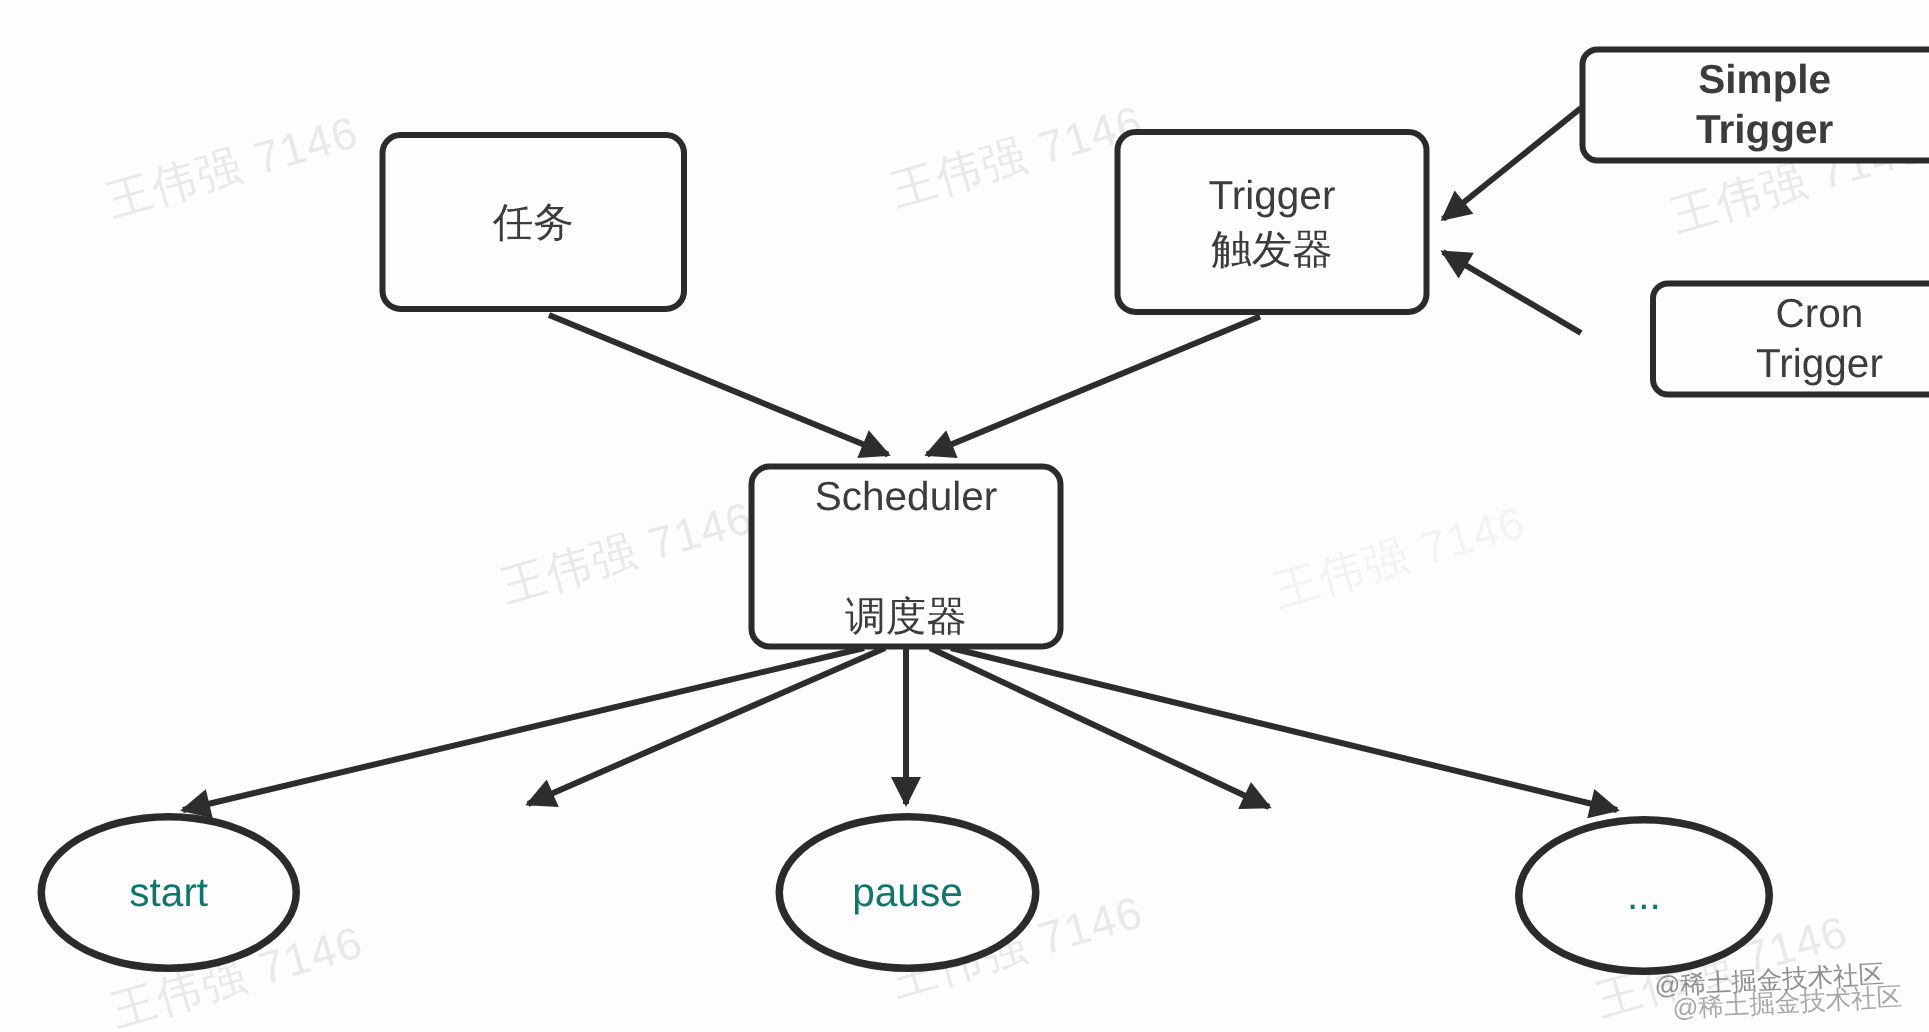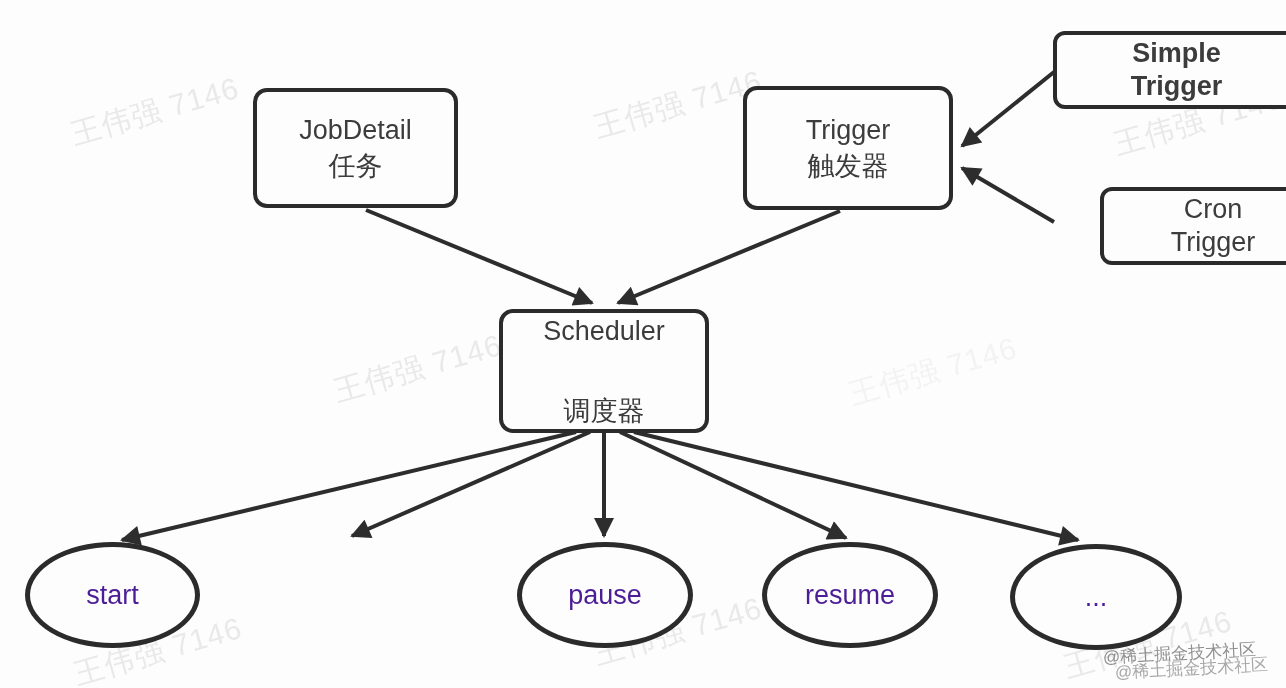--- a/index.html
+++ b/index.html
@@ -35,21 +35,21 @@
     text-align: center;
   }
   .box.small { line-height: 33px; border-radius: 12px; }
 
   
   .ellipse {
     position: absolute; z-index: 2; box-sizing: border-box;
     background: #fdfdfd;
     border: 5px solid #2b2b2b; border-radius: 50%;
     display: flex; align-items: center; justify-content: center;
-    color: #4c1d95; font-size: 27px;
+    color: #0f766e; font-size: 27px;
   }
 
   
   .credit {
     position: absolute; z-index: 3;
     font-size: 17px; color: #8f8f8f; white-space: nowrap;
     transform: rotate(-3deg); transform-origin: left center;
   }
   .credit.c2 { color: #a8a8a8; }
 </style>
@@ -78,21 +78,20 @@
     <line x1="1054" y1="72" x2="962" y2="146" marker-end="url(#arrow)"></line>
     <line x1="1054" y1="222" x2="962" y2="168" marker-end="url(#arrow)"></line>
     <line x1="576" y1="432" x2="122" y2="540" marker-end="url(#arrow)"></line>
     <line x1="590" y1="432" x2="352" y2="536" marker-end="url(#arrow)"></line>
     <line x1="604" y1="432" x2="604" y2="536" marker-end="url(#arrow)"></line>
     <line x1="620" y1="432" x2="846" y2="538" marker-end="url(#arrow)"></line>
     <line x1="634" y1="432" x2="1078" y2="540" marker-end="url(#arrow)"></line>
   </svg>
 
   <div class="box" style="left:253px; top:88px; width:205px; height:120px;">
-    <div>JobDetail</div>
     <div>任务</div>
   </div>
 
   <div class="box" style="left:743px; top:86px; width:210px; height:124px;">
     <div>Trigger</div>
     <div>触发器</div>
   </div>
 
   <div class="box small" style="left:1053px; top:31px; width:247px; height:78px;font-weight:bold;">
     <div>Simple</div>
@@ -108,23 +107,20 @@
     <div>Scheduler</div>
     <div>调度器</div>
   </div>
 
   <div class="ellipse" style="left:25px; top:542px; width:175px; height:106px;">
     <span>start</span>
   </div>
   <div class="ellipse" style="left:517px; top:542px; width:176px; height:106px;">
     <span>pause</span>
   </div>
-  <div class="ellipse" style="left:762px; top:542px; width:176px; height:106px;">
-    <span>resume</span>
-  </div>
   <div class="ellipse" style="left:1010px; top:544px; width:172px; height:106px;">
     <span>...</span>
   </div>
 
   <div class="credit" style="left:1103px; top:646px;">@稀土掘金技术社区</div>
   <div class="credit c2" style="left:1115px; top:661px;">@稀土掘金技术社区</div>
 
 </div>
 
 </body></html>

